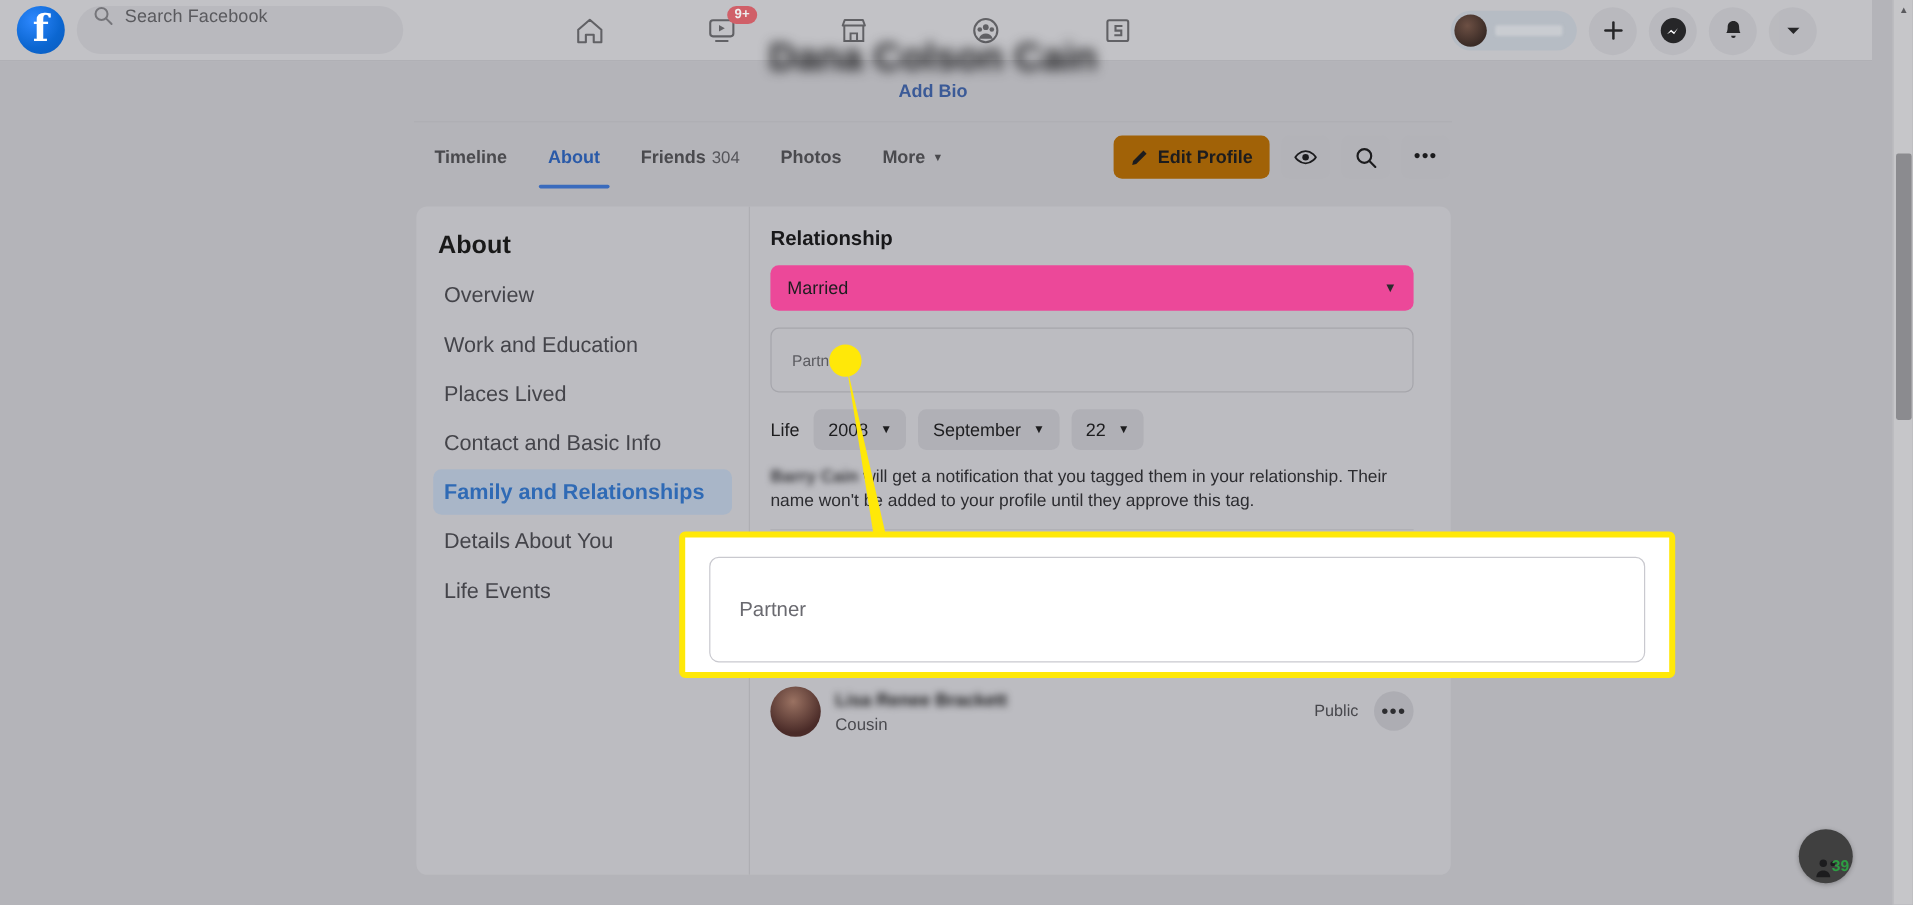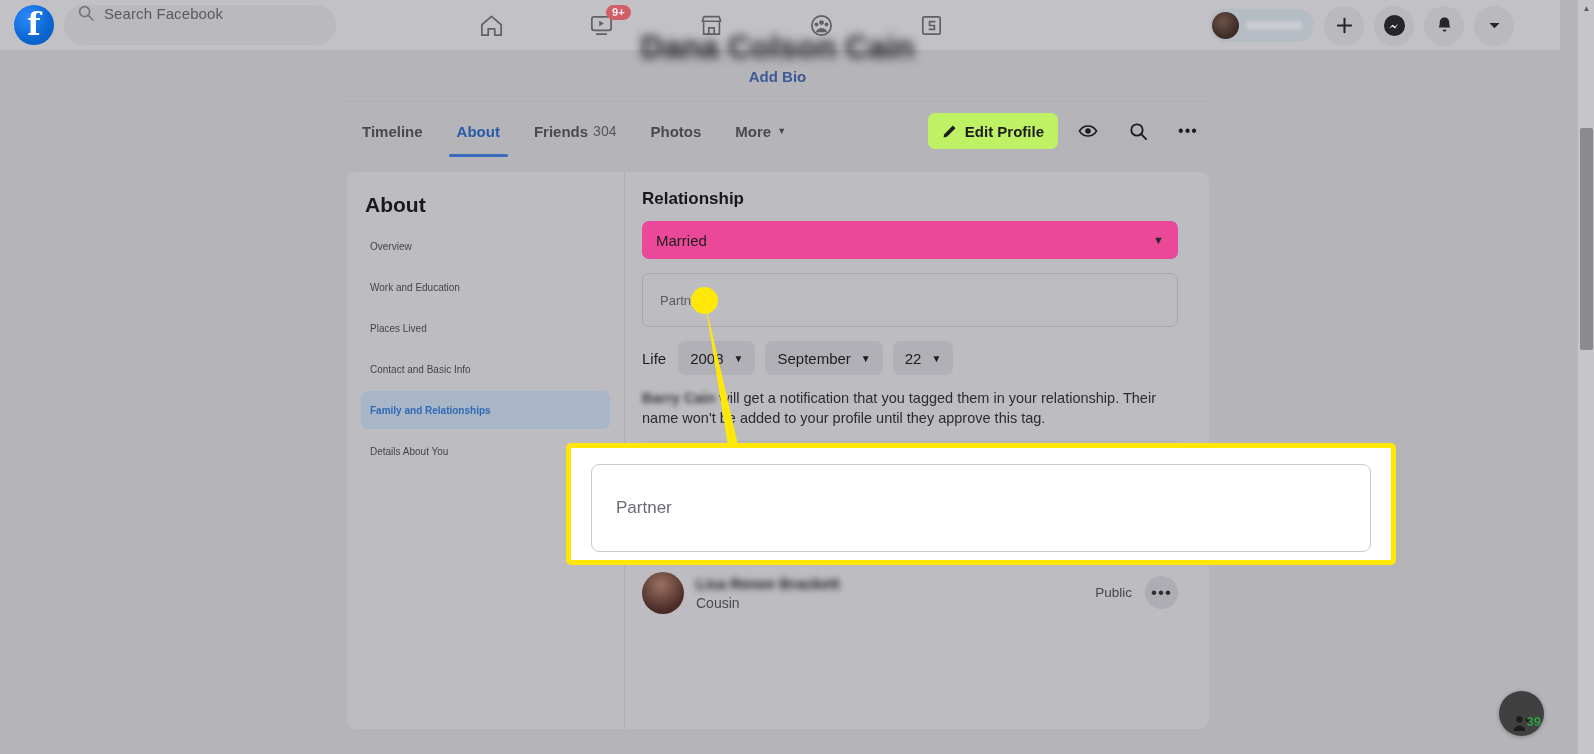--- a/index.html
+++ b/index.html
@@ -125,21 +125,21 @@
     height: 3px; background: #3a6bbd; border-radius: 2px;
   }
   .tab .count { font-weight: normal; font-size: 14px; margin-left: 5px; color: #55555a; }
   .tab .caret { margin-left: 6px; font-size: 9px; }
 
   .tab-actions {
     margin-left: auto; display: flex; align-items: center; gap: 10px;
     padding-right: 2px;
   }
   .btn-edit {
-    height: 36px; border-radius: 7px; background: #bef264;
+    height: 36px; border-radius: 7px; background: #a16207;
     display: flex; align-items: center; padding: 0 14px;
     font-size: 15px; font-weight: bold; color: #1c1c1e; gap: 8px;
   }
   .btn-sq {
     width: 40px; height: 36px; border-radius: 7px; background: #b3b3b8;
     display: flex; align-items: center; justify-content: center;
   }
 
   
   .about-card {
@@ -147,21 +147,21 @@
     background: #bcbcc1; border-radius: 9px; display: flex; overflow: hidden;
   }
   .about-side {
     width: 278px; border-right: 1px solid #aeaeb3; padding: 18px 14px 0 14px;
   }
   .about-title {
     font-size: 21px; font-weight: bold; color: #191919; margin: 3px 0 10px 4px;
   }
   .side-item {
     height: 38px; display: flex; align-items: center; padding: 0 9px;
-    border-radius: 7px; font-size: 10px; color: #44444a; margin-bottom: 3px;
+    border-radius: 7px; font-size: 18px; color: #44444a; margin-bottom: 3px;
   }
   .side-item.active { background: #a9b6c8; color: #2f6ab5; font-weight: bold; align-items: center; }
 
   .about-main { flex: 1; padding: 17px 31px 0 17px; position: relative; }
   .sec-title { font-size: 17px; font-weight: bold; color: #18181a; margin-bottom: 12px; }
 
   .select-row {
     height: 38px; border-radius: 7px; background: #ec4899;
     display: flex; align-items: center; padding: 0 14px;
     font-size: 15px; color: #1d1d1f;
@@ -413,20 +413,23 @@
       </div>
       <div class="side-item">
         <span>Contact and Basic Info</span>
       </div>
       <div class="side-item active">
         <span>Family and Relationships</span>
       </div>
       <div class="side-item">
         <span>Details About You</span>
       </div>
+      <div class="side-item">
+        <span>Life Events</span>
+      </div>
     </div>
 
     <div class="about-main">
       <div class="sec-title">Relationship</div>
 
       <div class="select-row">
         <span>Married</span>
         <span class="caret">▼</span>
       </div>
 

